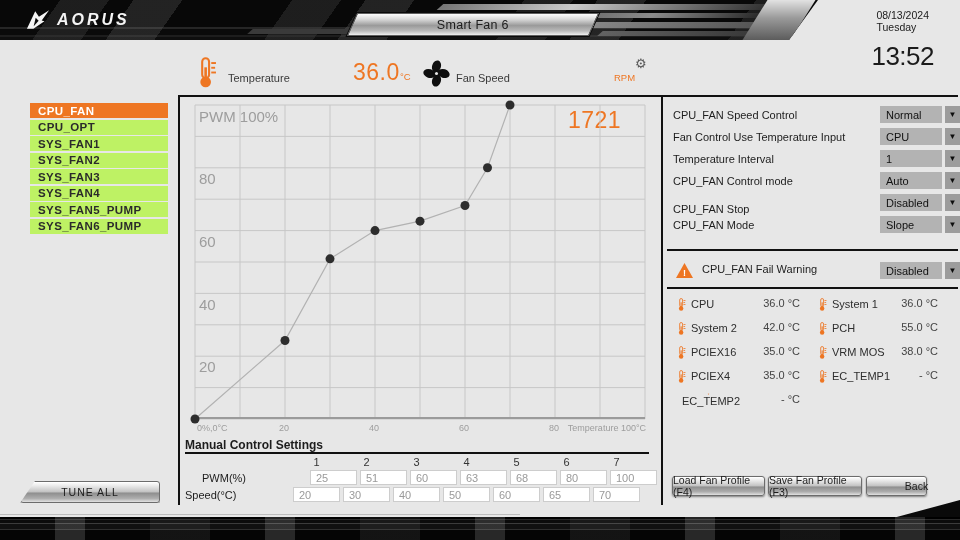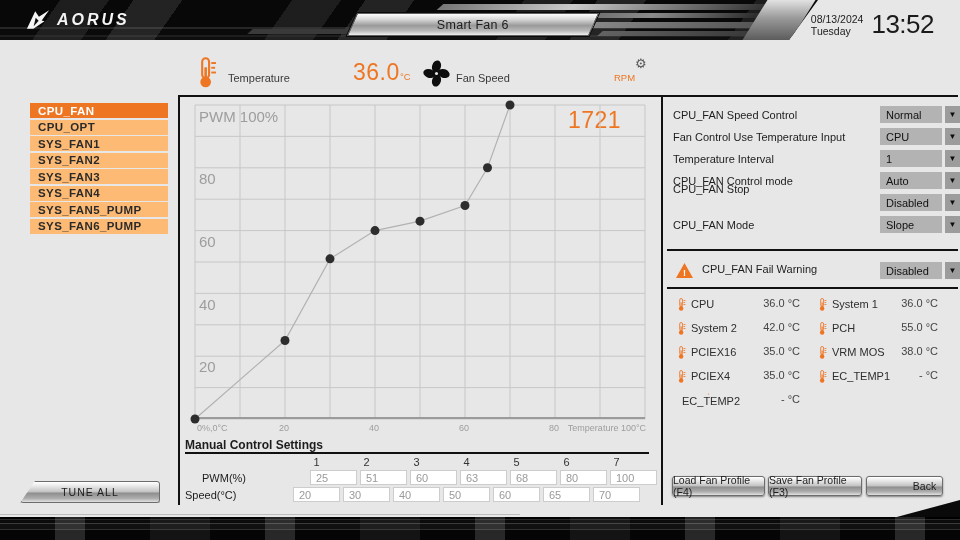--- a/index.html
+++ b/index.html
@@ -29,34 +29,34 @@
   #title-plate {
     left:352px; top:13px; width:242px; height:23px;
     background:linear-gradient(180deg,#fdfdfd 0%,#d9d9d9 25%,#9a9a9a 55%,#b9b9b9 80%,#efefef 100%);
     transform:skewX(-24deg);
     border:1px solid #5e5e5e;
     box-shadow:0 0 0 1px #0a0a0a;
     display:flex; align-items:center; justify-content:center;
   }
   #title-plate .t { transform:skewX(24deg); font-size:12.5px; color:#1d1d1d; letter-spacing:.3px; }
 
-  #datetime { right:26px; top:9px; display:flex; align-items:center; gap:8px; color:#1b1b1b; }
+  #datetime { right:26px; top:9px; display:flex; align-items:center; gap:8px; color:#1b1b1b;flex-direction:column; }
   #datetime .d { text-align:left; font-size:10.5px; line-height:12px; }
   #datetime .t { font-size:26px; font-weight:400; letter-spacing:-.5px; }
 
   
   .status-label { font-size:11px; color:#3a3a3a; }
   .big-val { font-size:23px; color:#ee7623; letter-spacing:.5px; }
   .small-unit { font-size:9.5px; color:#ee7623; }
   #gear-top { font-size:13px; color:#5a5a5a; line-height:13px; }
 
   
   #fanlist { left:30px; top:103px; width:138px; }
   .fan-item {
-    height:15px; margin-bottom:1.5px; background:#fdba74;
+    height:15px; margin-bottom:1.5px; background:#bef264;
     display:flex; align-items:center; padding-left:8px;
     font-size:11.5px; font-weight:bold; color:#2b2b2b; letter-spacing:.4px;
     cursor:pointer;
   }
   .fan-item.selected { background:#ee7623; color:#ffffff; }
 
   
   .vline { width:2px; background:#111; }
   .hline { height:2px; background:#111; }
 
@@ -100,21 +100,21 @@
     background:linear-gradient(180deg,#ffffff 0%,#e9e9e9 20%,#c4c4c4 48%,#8f8f8f 56%,#adadad 82%,#e2e2e2 100%);
     border:1px solid #6c6c6c; border-radius:3px;
     box-shadow:0 1px 2px rgba(0,0,0,.45), inset 0 1px 0 #fff;
     color:#1d1d1d; font-size:10.5px;
     display:flex; align-items:center; justify-content:center;
     cursor:pointer; font-family:"Liberation Sans", sans-serif;
   }
   #btn-tune { left:20px; top:481px; width:140px; height:22px; clip-path:polygon(15px 0,100% 0,100% 100%,0 100%); letter-spacing:1px; }
   #btn-load { left:672px; top:476px; width:93px; height:20px; }
   #btn-save { left:768px; top:476px; width:94px; height:20px; }
-  #btn-back { left:866px; top:476px; width:77px; height:20px;padding-left:40px; }
+  #btn-back { left:866px; top:476px; width:61px; height:20px;padding-left:40px; }
 
   
   #bottombar {
     left:0; top:517px; width:960px; height:23px;
     background:
       repeating-linear-gradient(90deg, transparent 0 55px, rgba(255,255,255,.14) 55px 85px, transparent 85px 150px, rgba(255,255,255,.06) 150px 210px),
       repeating-linear-gradient(180deg, #000 0 2px, #2a2a2a 2px 3px, #0b0b0b 3px 6px, #3b3b3b 6px 7px, #101010 7px 12px, #2e2e2e 12px 13px, #050505 13px 23px);
   }
   #corner-tri { left:893px; top:500px; width:67px; height:18px; background:#0a0a0a; clip-path:polygon(100% 0,100% 100%,0 100%); }
   #preline { left:0; top:514px; width:520px; height:1px; background:#bdbdbd; }
@@ -294,21 +294,21 @@
 <span class="setting-label" style="top:150px;">Temperature Interval</span>
 <div class="dropdown" style="top:150px;">
   <span class="dd-value">1</span>
   <span class="dd-arrow">▼</span>
 </div>
 <span class="setting-label" style="top:172px;">CPU_FAN Control mode</span>
 <div class="dropdown" style="top:172px;">
   <span class="dd-value">Auto</span>
   <span class="dd-arrow">▼</span>
 </div>
-<span class="setting-label" style="top:180px;">CPU_FAN Stop</span>
+<span class="setting-label" style="top:200px;">CPU_FAN Stop</span>
 <div class="dropdown" style="top:194px;">
   <span class="dd-value">Disabled</span>
   <span class="dd-arrow">▼</span>
 </div>
 <span class="setting-label" style="top:216px;">CPU_FAN Mode</span>
 <div class="dropdown" style="top:216px;">
   <span class="dd-value">Slope</span>
   <span class="dd-arrow">▼</span>
 </div>
 

